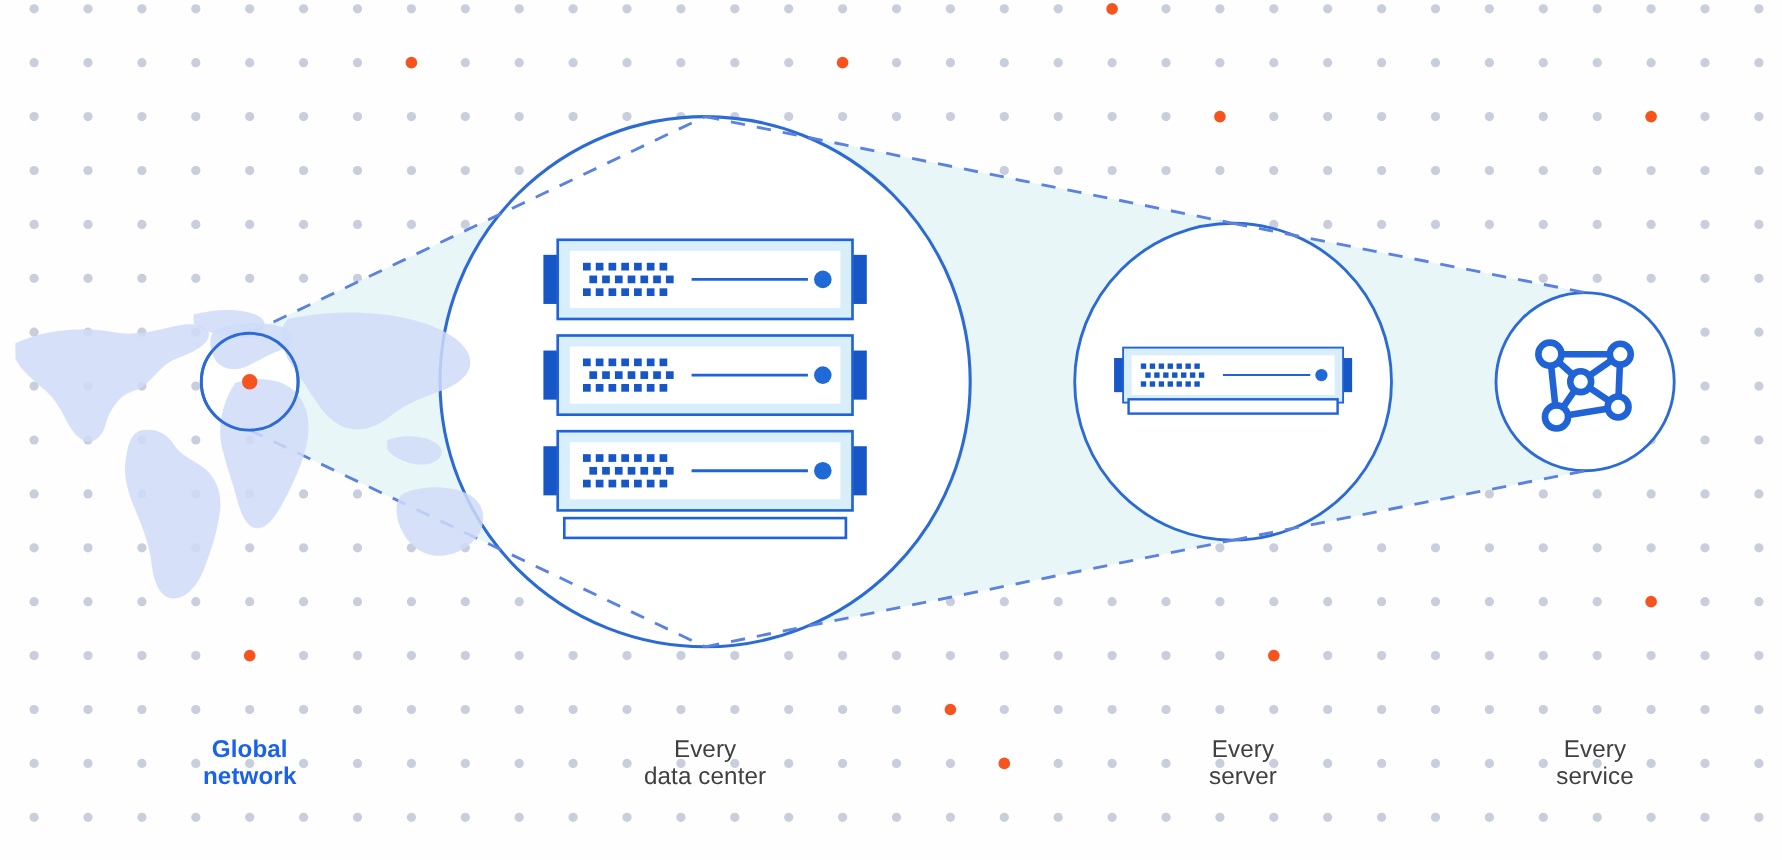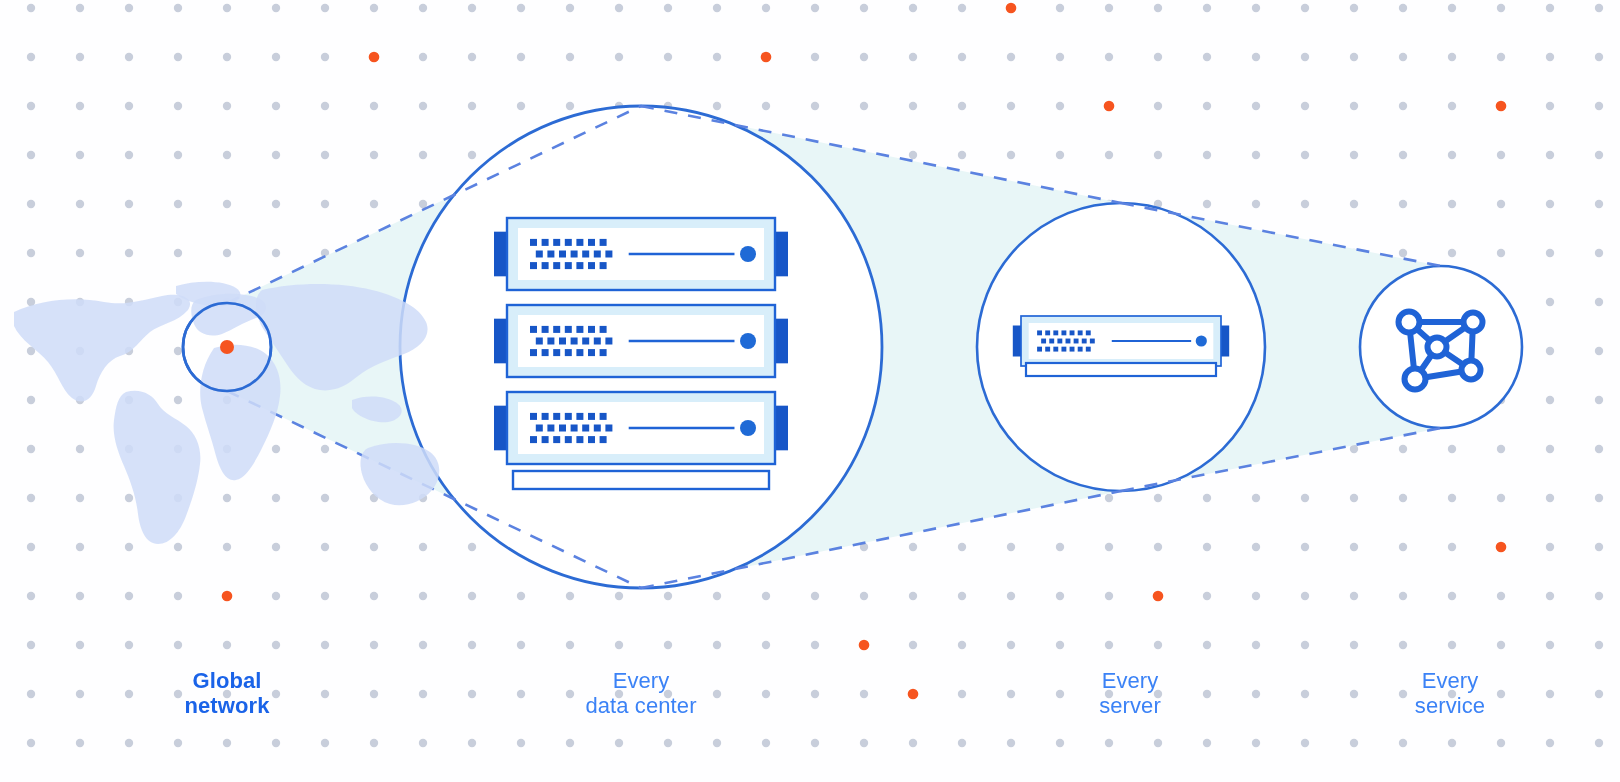--- a/index.html
+++ b/index.html
@@ -32,21 +32,21 @@
     width: 1352px;
     height: 782px;
     pointer-events: none;
   }
   .label {
     position: absolute;
     text-align: center;
     font-size: 22px;
     line-height: 25px;
     font-weight: 400;
-    color: #3b82f6;
+    color: #404040;
     white-space: pre-line;
     letter-spacing: 0.1px;
   }
   .label.accent {
     color: #1a63e8;
     font-weight: 700;
   }
 </style>
 </head>
 <body>

